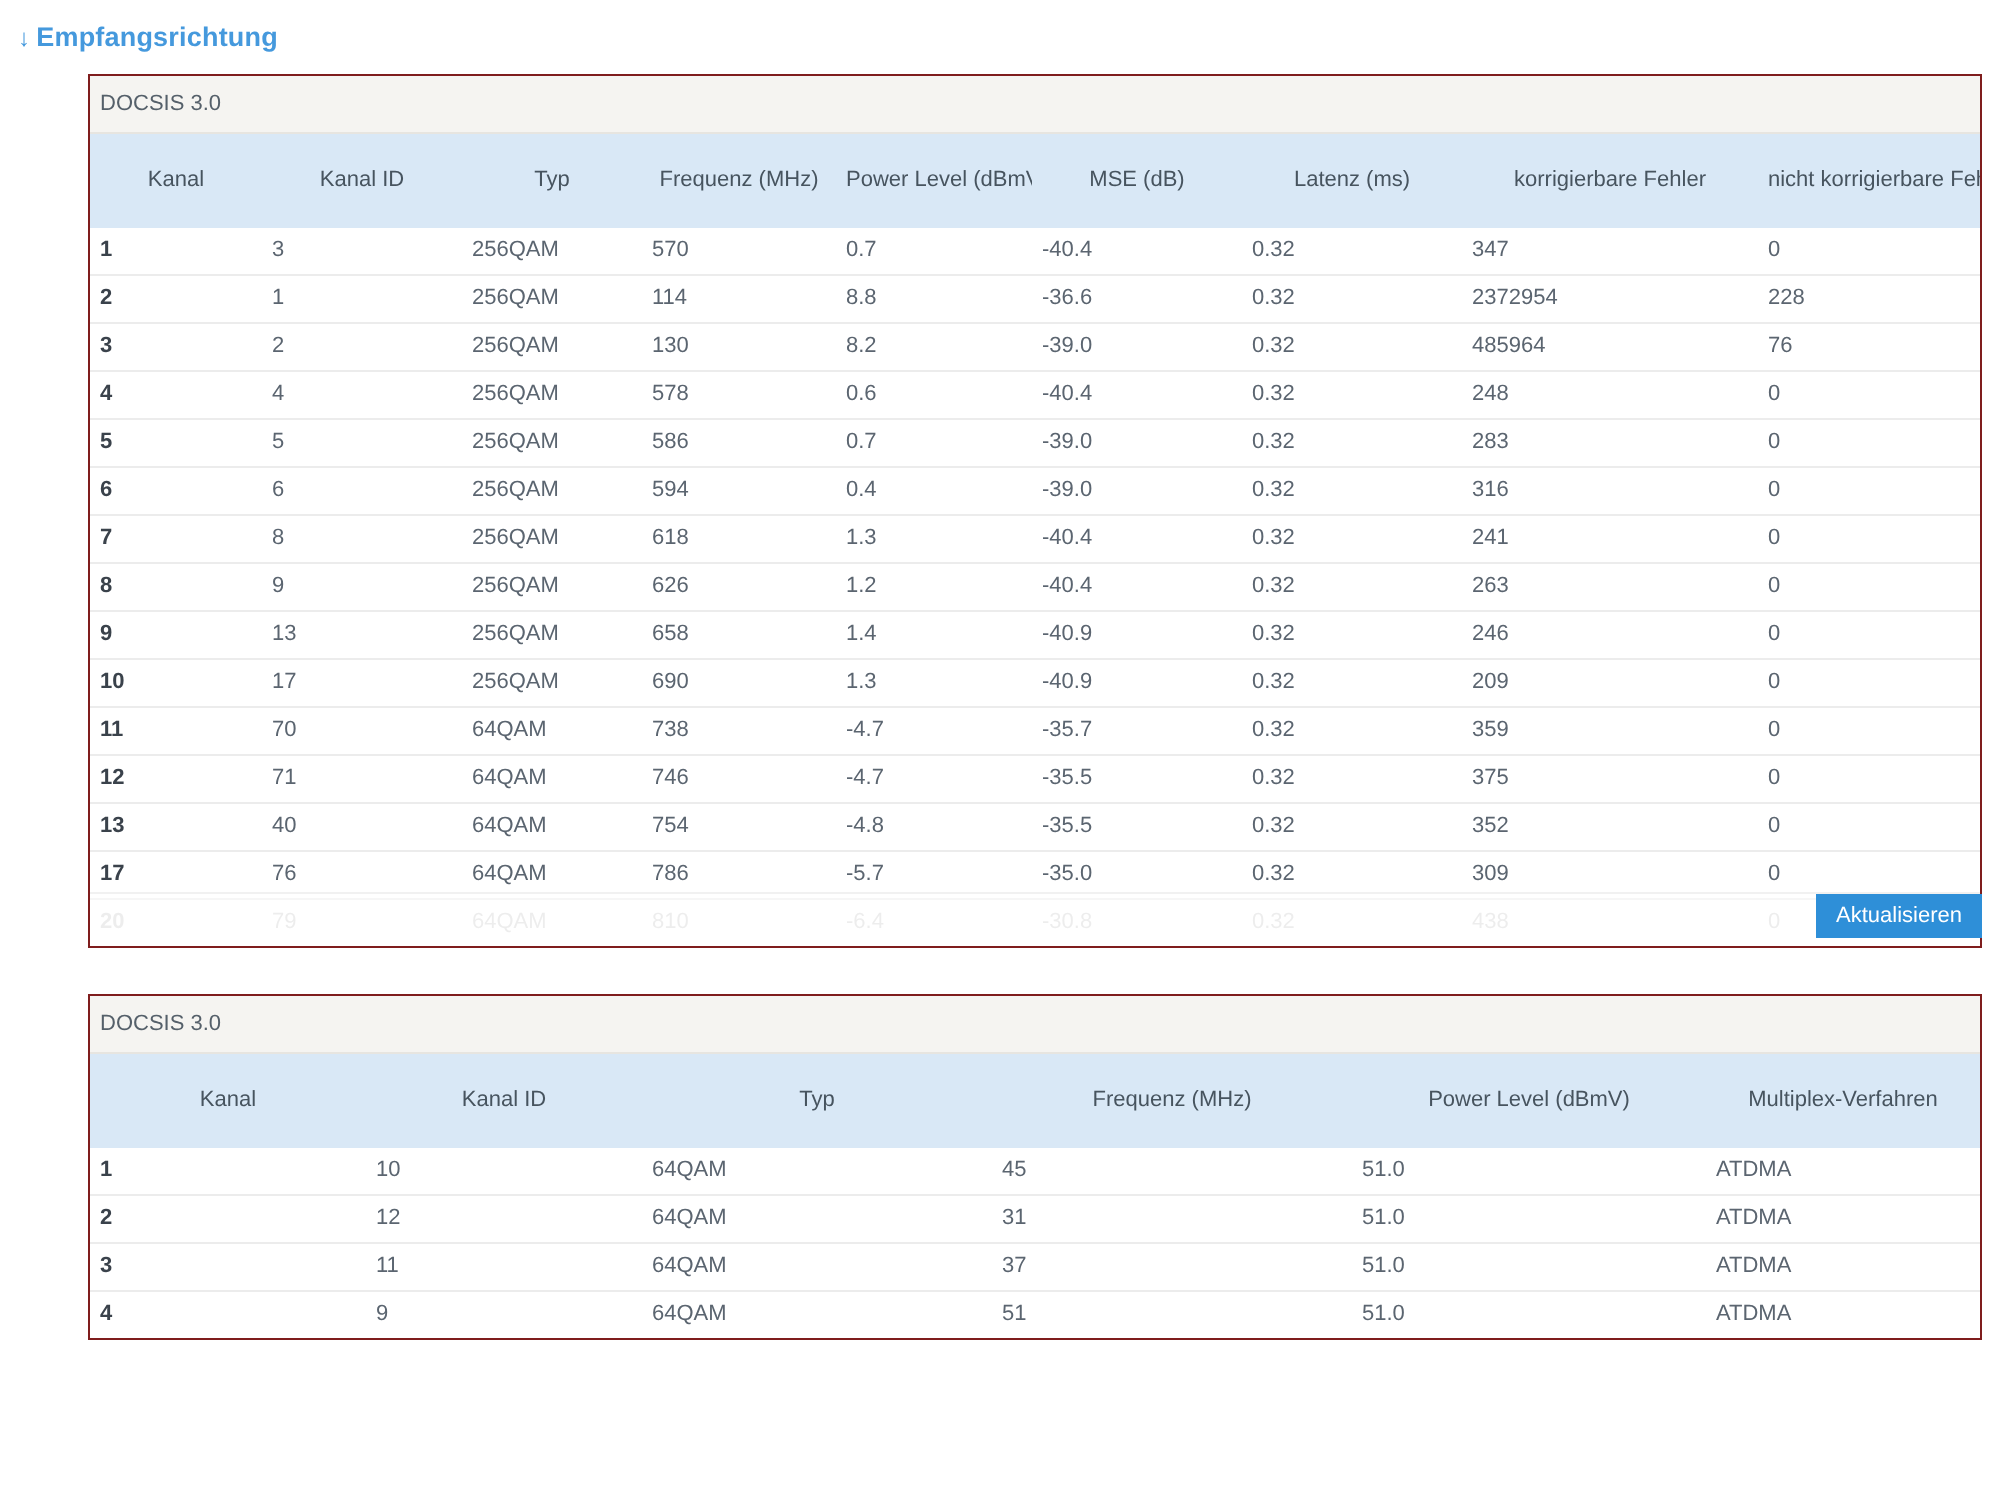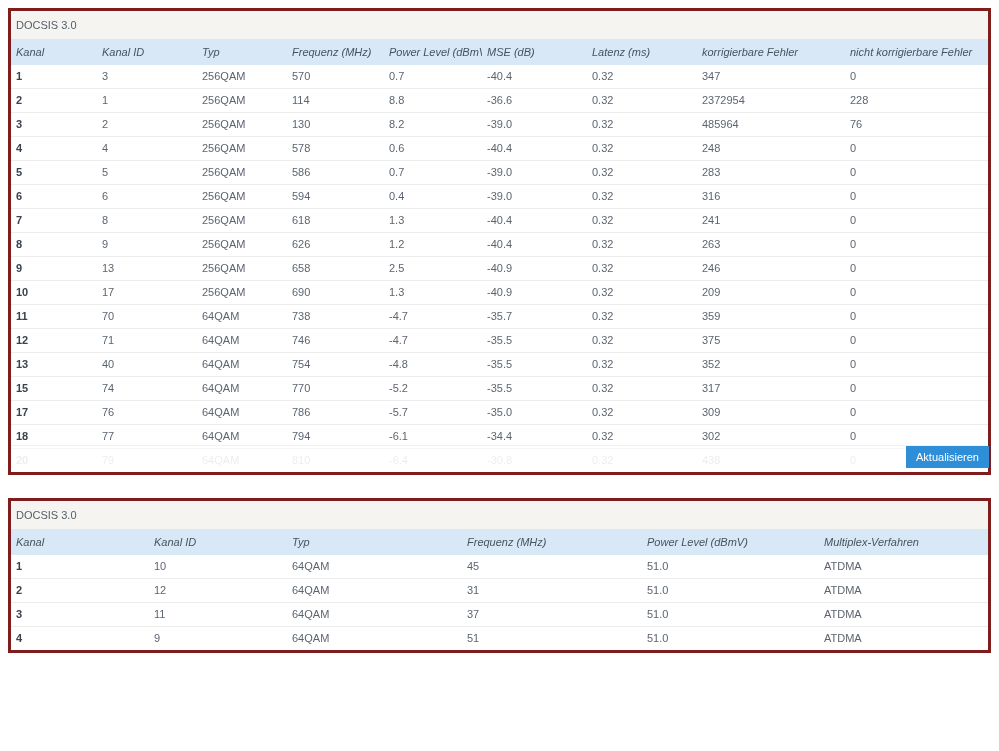--- a/index.html
+++ b/index.html
@@ -15,51 +15,51 @@
   .section-title {
     color: #4599dd;
     font-size: 13.5px;
     font-weight: 700;
     margin: 3px 0 11px 1px;
     letter-spacing: 0.1px;
   }
   .section-title .arrow { font-weight: 400; margin-right: 3px; font-size: 12px; }
 
   .panel {
-    border: 3px solid #7f1d1d;
+    border: 1px solid #7f1d1d;
     position: relative;
     background: #ffffff;
+    margin-left: 36px;
   }
   .panel.first { margin-bottom: 23px; }
 
   .panel-header {
     background: #f5f4f1;
     border-bottom: 1px solid #e7e5e0;
     padding: 8px 5px;
     font-size: 11px;
     line-height: 12px;
     color: #55606a;
   }
 
   table {
     border-collapse: collapse;
     width: 100%;
     table-layout: fixed;
     font-size: 11px;
   }
   thead th {
     background: #d9e8f6;
-    text-align: left;
+    text-align: center;
     font-weight: 400;
     color: #47545f;
-    padding: 6px 5px;
+    padding: 17px 5px;
     line-height: 13px;
     white-space: nowrap;
     overflow: hidden;
-    font-style: italic;
   }
   tbody td {
     padding: 5px 5px;
     line-height: 13px;
     color: #5b6570;
     border-top: 1px solid #ececec;
     white-space: nowrap;
     overflow: hidden;
     background: #fff;
   }
@@ -90,20 +90,23 @@
     cursor: pointer;
     border-radius: 0;
   }
 </style>
 </head>
 <body>
 
 <div class="page">
 
   <div class="section">
+    <div class="section-title">
+      <span class="arrow">↓</span><span>Empfangsrichtung</span>
+    </div>
 
     <div class="panel first">
       <div class="panel-header">DOCSIS 3.0</div>
 
       <table>
         <colgroup>
           <col style="width:86px">
             <col style="width:100px">
             <col style="width:90px">
           <col style="width:97px">
@@ -213,21 +216,21 @@
               <td>-40.4</td>
               <td>0.32</td>
               <td>263</td>
               <td>0</td>
             </tr>
             <tr>
               <td class="first">9</td>
               <td>13</td>
               <td>256QAM</td>
               <td>658</td>
-              <td>2.5</td>
+              <td>1.4</td>
               <td>-40.9</td>
               <td>0.32</td>
               <td>246</td>
               <td>0</td>
             </tr>
             <tr>
               <td class="first">10</td>
               <td>17</td>
               <td>256QAM</td>
               <td>690</td>
@@ -264,50 +267,28 @@
               <td>40</td>
               <td>64QAM</td>
               <td>754</td>
               <td>-4.8</td>
               <td>-35.5</td>
               <td>0.32</td>
               <td>352</td>
               <td>0</td>
             </tr>
             <tr>
-              <td class="first">15</td>
-              <td>74</td>
-              <td>64QAM</td>
-              <td>770</td>
-              <td>-5.2</td>
-              <td>-35.5</td>
-              <td>0.32</td>
-              <td>317</td>
-              <td>0</td>
-            </tr>
-            <tr>
               <td class="first">17</td>
               <td>76</td>
               <td>64QAM</td>
               <td>786</td>
               <td>-5.7</td>
               <td>-35.0</td>
               <td>0.32</td>
               <td>309</td>
-              <td>0</td>
-            </tr>
-            <tr>
-              <td class="first">18</td>
-              <td>77</td>
-              <td>64QAM</td>
-              <td>794</td>
-              <td>-6.1</td>
-              <td>-34.4</td>
-              <td>0.32</td>
-              <td>302</td>
               <td>0</td>
             </tr>
             <tr class="faded">
               <td class="first">20</td>
               <td>79</td>
               <td>64QAM</td>
               <td>810</td>
               <td>-6.4</td>
               <td>-30.8</td>
               <td>0.32</td>

